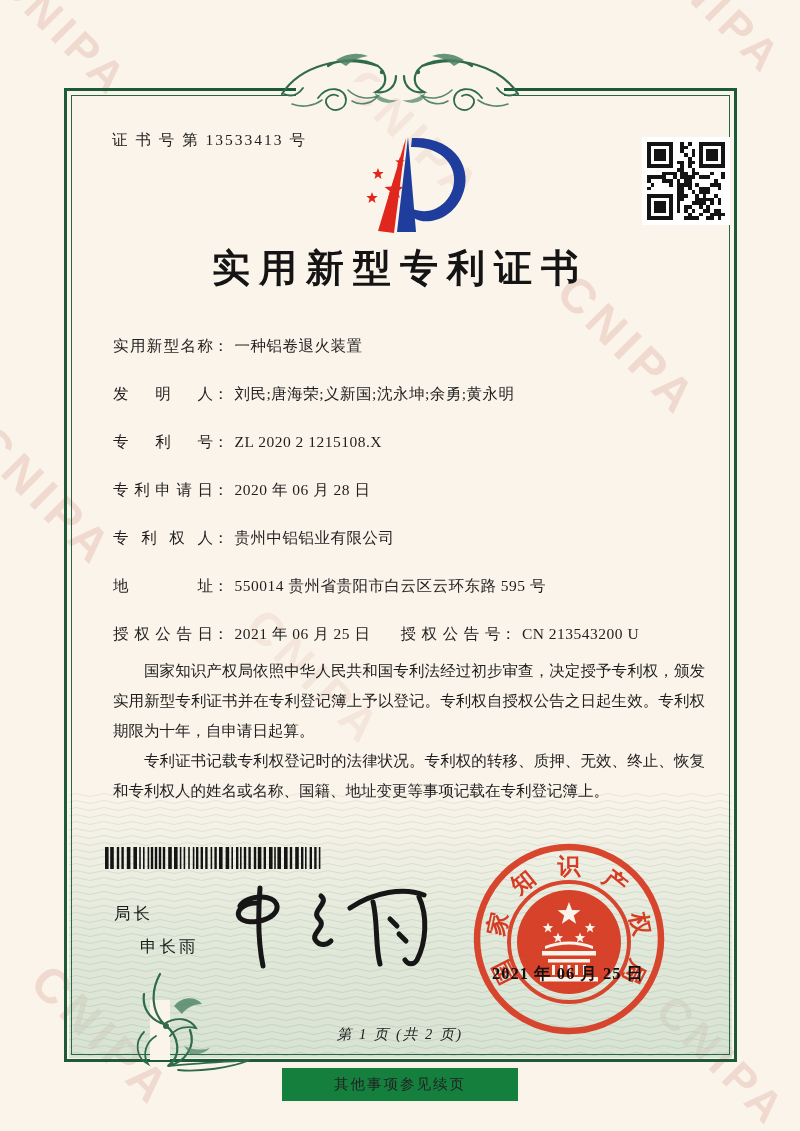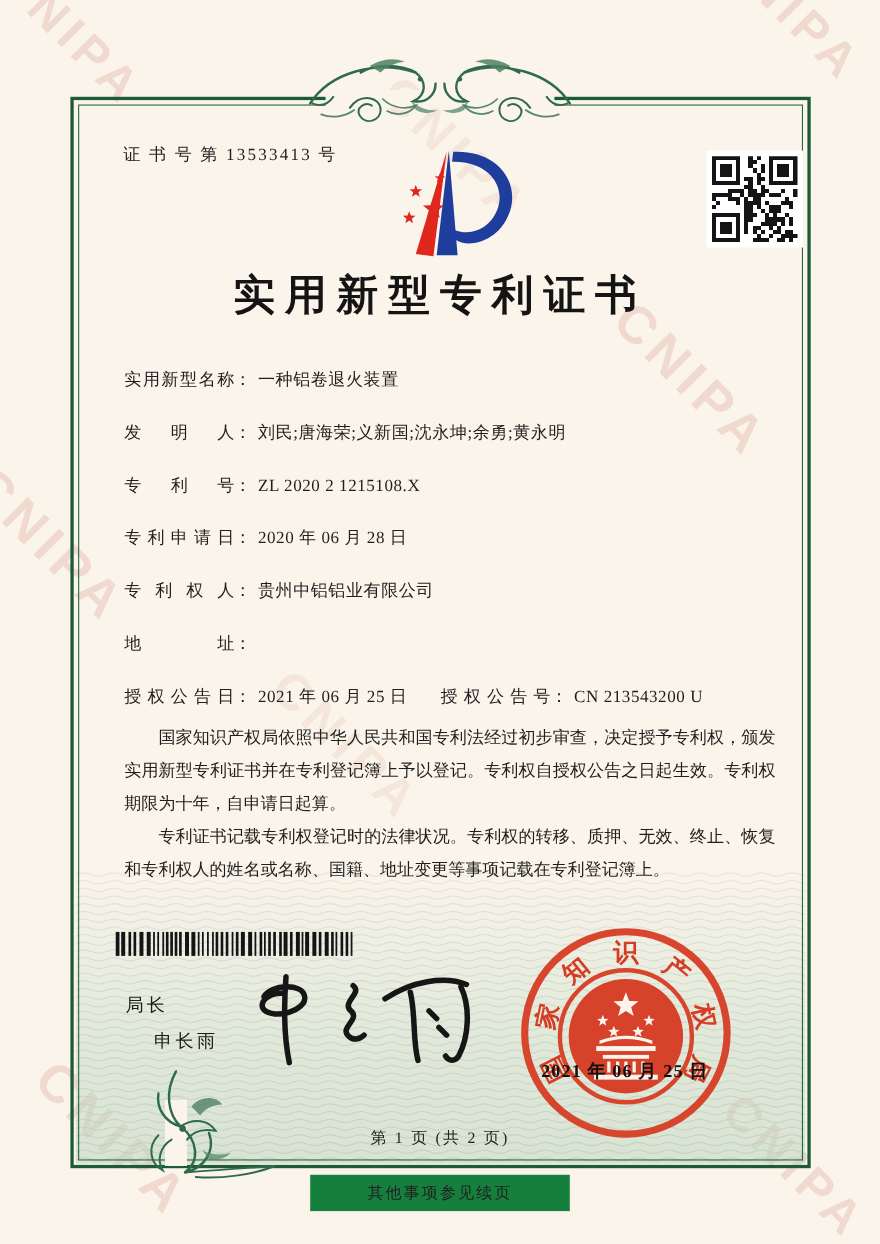--- a/index.html
+++ b/index.html
@@ -61,21 +61,21 @@
   
   #seal{position:absolute;left:466px;top:836px;width:206px;height:206px;z-index:6;}
   #seal svg{position:absolute;left:0;top:0;}
   .seal-ch{position:absolute;font-size:23px;font-weight:bold;color:#d63c24;z-index:7;
       font-family:"Liberation Serif","DejaVu Serif",serif;}
   #seal-date{position:absolute;left:468px;top:963px;width:200px;text-align:center;
       font-size:16.5px;font-weight:bold;color:#101010;letter-spacing:1px;z-index:8;}
 
   
   #page-info{position:absolute;left:0;top:1025px;width:800px;text-align:center;
-      font-size:14.5px;color:#222;letter-spacing:2px;z-index:5;}
+      font-size:14.5px;color:#222;letter-spacing:2px;z-index:5;font-style:italic;}
   #cont-note{position:absolute;left:282px;top:1068px;width:236px;background:#15803d;
       text-align:center;font-size:14.5px;color:#222;letter-spacing:2px;padding:7px 0;z-index:5;
       box-shadow:0 0 4px rgba(0,0,0,.04);}
 </style>
 </head>
 <body>
 
 <div id="page">
 
   <div id="wm-layer">
@@ -339,20 +339,21 @@
       <span class="fvalue">2020 年 06 月 28 日</span>
     </div>
     <div class="frow">
       <span class="flabel">专利权人</span>
         <span class="fcolon">：</span>
       <span class="fvalue">贵州中铝铝业有限公司</span>
     </div>
     <div class="frow">
       <span class="flabel">地址</span>
         <span class="fcolon">：</span>
+      <span class="fvalue">550014 贵州省贵阳市白云区云环东路 595 号</span>
     </div>
     <div class="frow">
       <span class="flabel">授权公告日</span>
         <span class="fcolon">：</span>
       <span class="fvalue">2021 年 06 月 25 日</span>
       <span class="flabel flabel2">授权公告号</span>
         <span class="fcolon">：</span>
       <span class="fvalue">CN 213543200 U</span>
     </div>
   </div>

